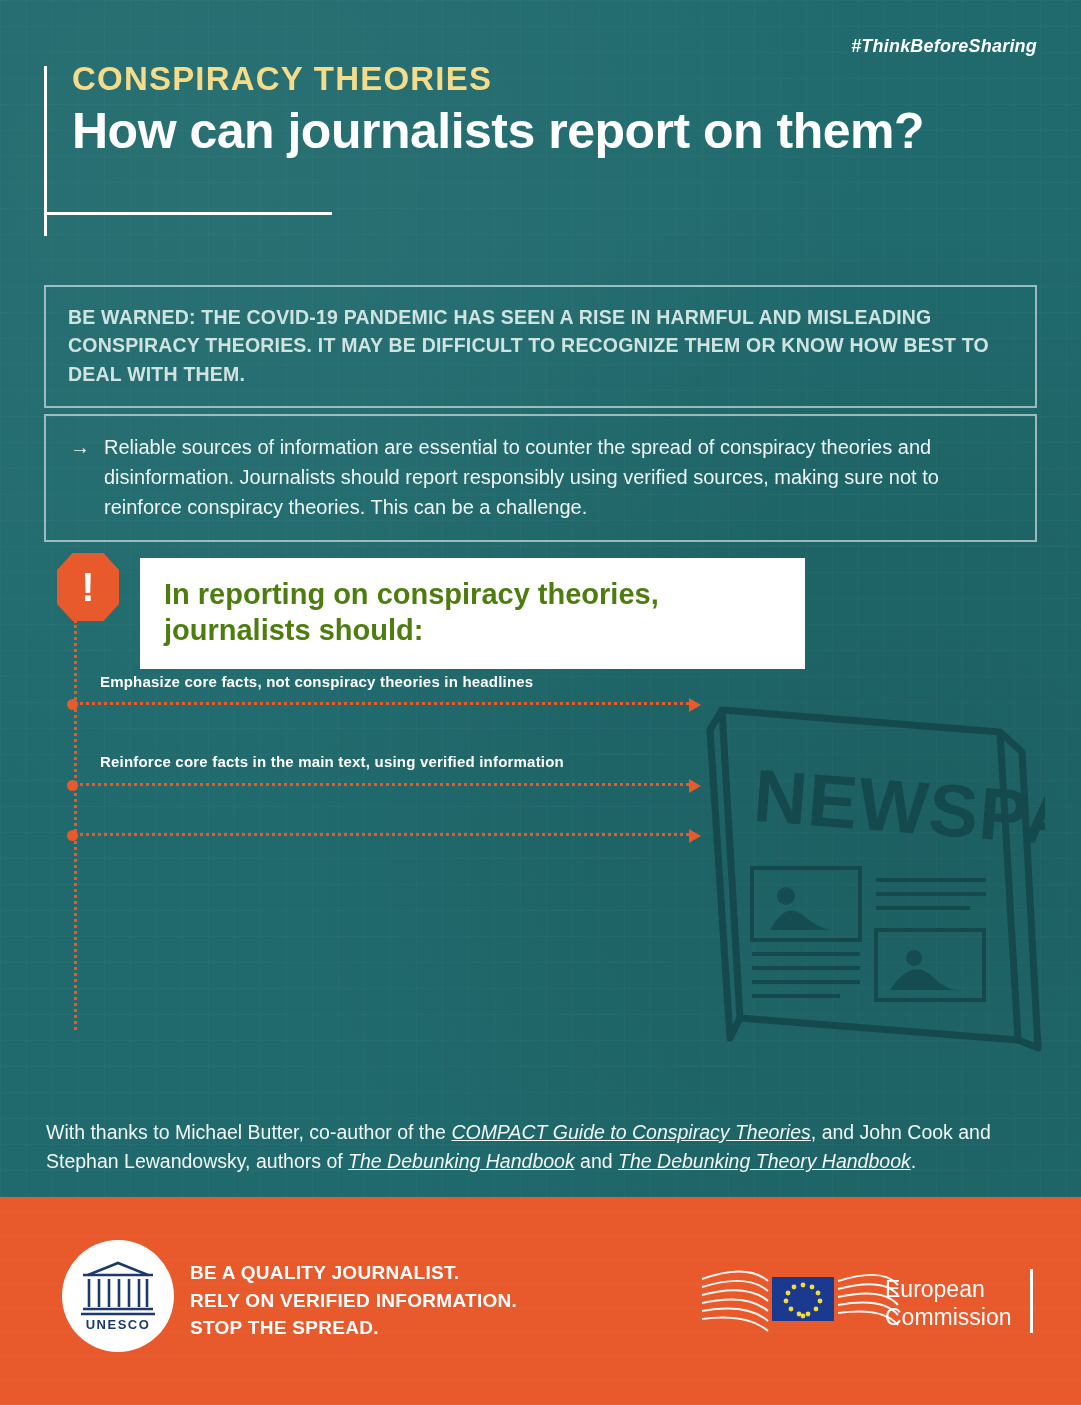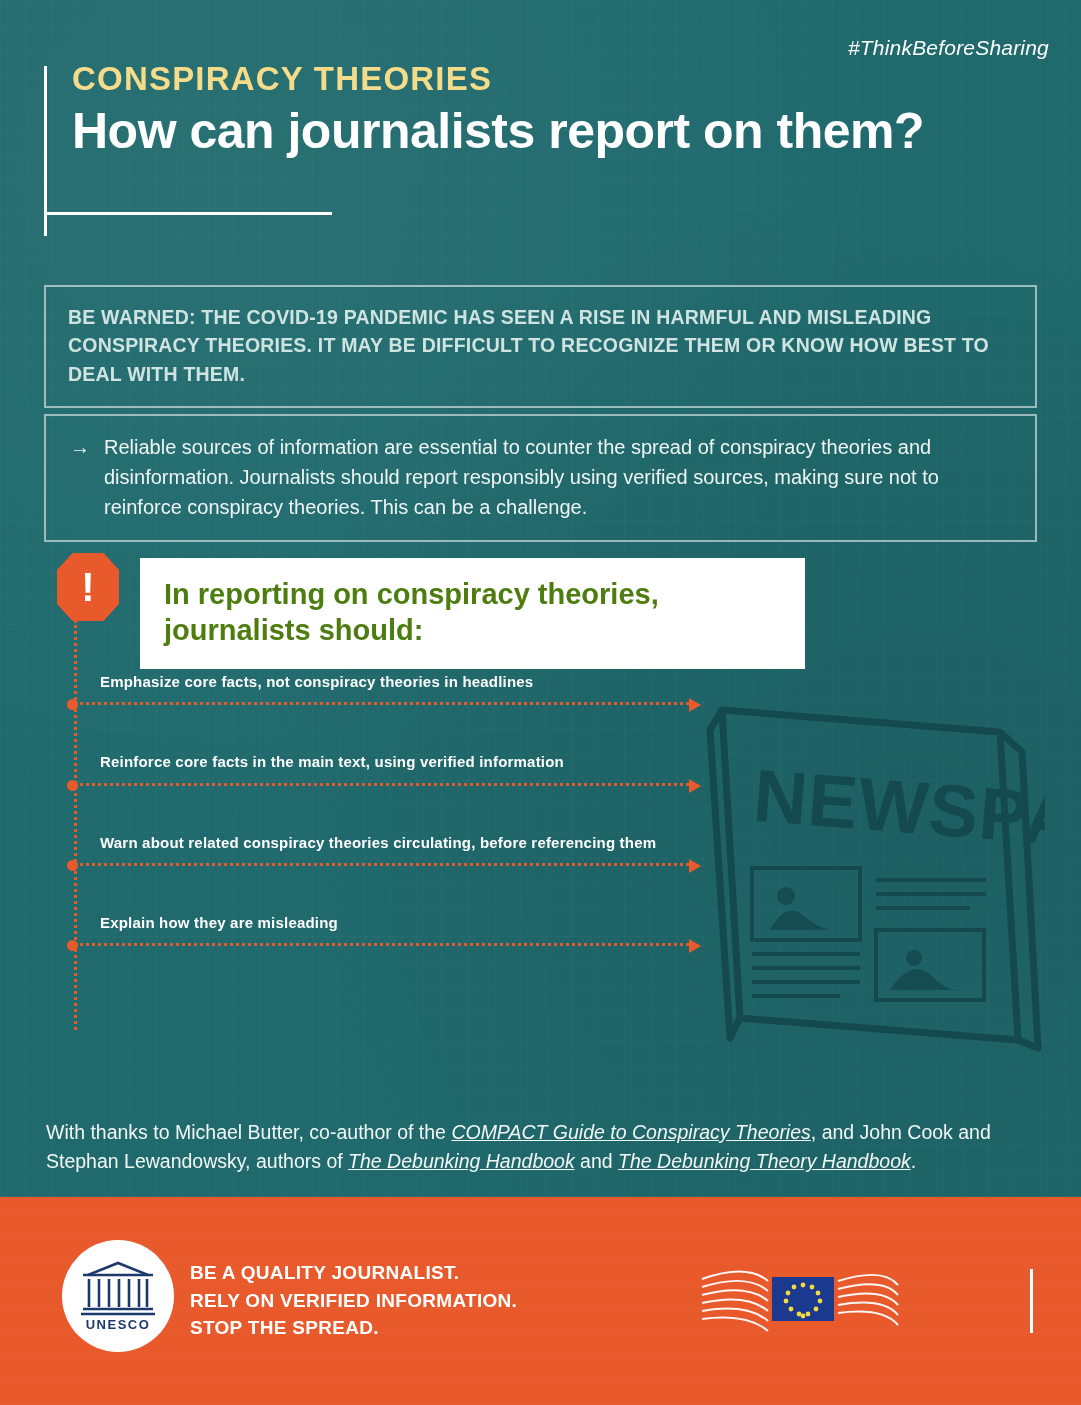--- a/index.html
+++ b/index.html
@@ -16,22 +16,22 @@
       radial-gradient(circle at 20% 12%, rgba(255,255,255,0.045), rgba(255,255,255,0) 45%),
       radial-gradient(circle at 85% 60%, rgba(0,0,0,0.10), rgba(0,0,0,0) 55%),
       repeating-linear-gradient(0deg, rgba(255,255,255,0.025) 0px, rgba(255,255,255,0.025) 1px, rgba(255,255,255,0) 1px, rgba(255,255,255,0) 26px),
       repeating-linear-gradient(90deg, rgba(255,255,255,0.025) 0px, rgba(255,255,255,0.025) 1px, rgba(255,255,255,0) 1px, rgba(255,255,255,0) 26px),
       #206a6d;
     overflow: hidden;
   }
 
   
   .hashtag {
-    position: absolute; top: 36px; right: 32px;
-    color: #ffffff; font-size: 21px; font-weight: normal;
+    position: absolute; top: 36px; right: 44px;
+    color: #ffffff; font-size: 18px; font-weight: bold;
     font-style: italic; letter-spacing: 0.2px;
   }
   .title-block {
     position: absolute; left: 44px; top: 60px;
     padding-left: 28px;
   }
   .title-block:before {
     content: ""; position: absolute; left: 0; top: 6px;
     width: 3px; height: 170px; background: #ffffff;
   }
@@ -188,25 +188,20 @@
   <div class="steps">
     <div class="step">
       <div class="step-text">Emphasize core facts, not conspiracy theories in headlines</div>
       <div class="step-line"></div>
     </div>
     <div class="step">
       <div class="step-text">Reinforce core facts in the main text, using verified information</div>
       <div class="step-line"></div>
     </div>
     <div class="step">
-      <div class="step-text">Warn about related conspiracy theories circulating, before referencing them</div>
-      <div class="step-line"></div>
-    </div>
-    <div class="step">
-      <div class="step-text">Explain how they are misleading</div>
       <div class="step-line"></div>
     </div>
   </div>
 
   <svg class="newspaper" viewBox="0 0 345 370">
     <g fill="none" stroke="#14494e" stroke-width="7" stroke-linejoin="round">
       <path d="M22 20 L300 42 L318 350 L40 328 Z"></path>
       <path d="M22 20 L10 40 L30 348 L40 328"></path>
       <path d="M300 42 L322 62 L338 358 L318 350"></path>
     </g>
@@ -277,16 +272,20 @@
       </g>
       <g stroke="#ffffff" stroke-width="2" fill="none" opacity="0.95">
         <path d="M138 22 q45 -14 60 4"></path>
         <path d="M138 30 q45 -12 60 6"></path>
         <path d="M138 38 q45 -10 60 8"></path>
         <path d="M138 46 q45 -8 60 10"></path>
         <path d="M138 54 q45 -6 60 12"></path>
       </g>
     </svg>
 
+    <div class="ec-name">
+      <div>European</div>
+      <div>Commission</div>
+    </div>
     <div class="ec-rule"></div>
 
   </div>
 </div>
 
 </body></html>

